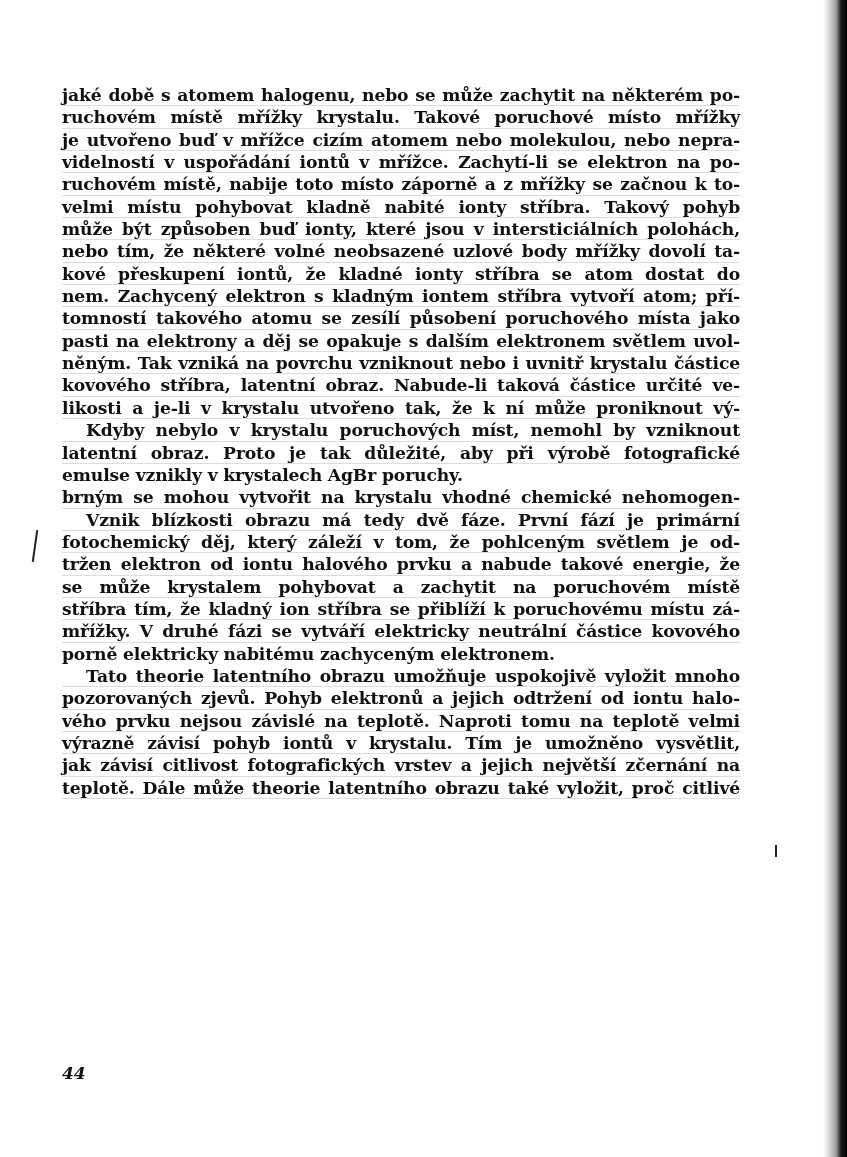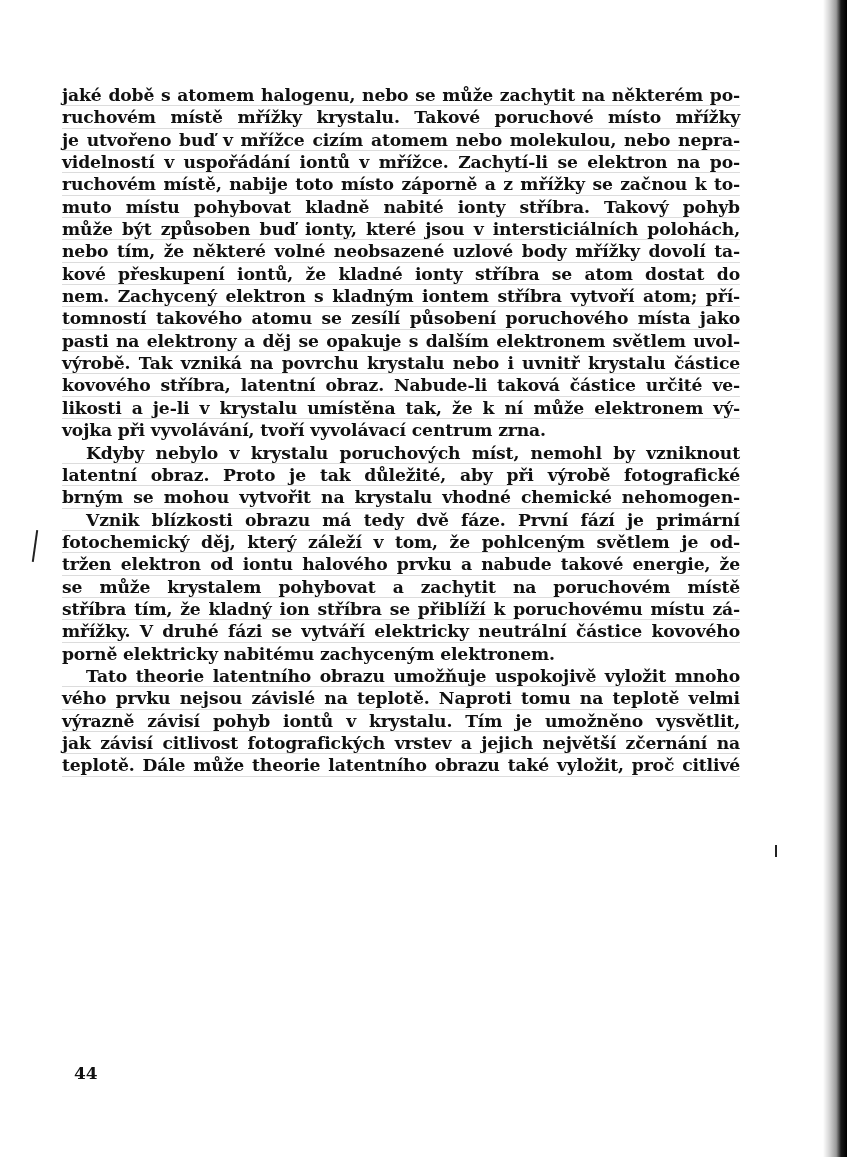--- a/index.html
+++ b/index.html
@@ -15,74 +15,75 @@
     position:absolute; left:62px; top:84px; width:678px;font-weight:bold;
   }
   .line {
     height:22.35px; line-height:22.35px; font-size:17.2px; white-space:nowrap;
     text-align:justify; text-align-last:justify; letter-spacing:-0.15px;
     border-bottom:1px solid rgba(60,60,60,0.18); box-sizing:border-box;
   }
   .line.last { text-align-last:left; border-bottom:none; }
   .line.indent { padding-left:24px; }
   .page-number {
-    position:absolute; left:74px; top:1063px; font-size:17px; font-weight:bold;
+    position:absolute; left:62px; top:1063px; font-size:17px; font-weight:bold;font-style:italic;
   }
   .margin-mark { position:absolute; background:#222; }
 </style>
 </head>
 <body>
 
 <div class="page-edge"></div>
 
 <div class="margin-mark" style="left:34px;top:530px;width:2px;height:32px;transform:rotate(8deg);"></div>
 <div class="margin-mark" style="left:775px;top:845px;width:2px;height:12px;"></div>
 
 <div class="text-block">
 
   <div>
     <div class="line">jaké době s atomem halogenu, nebo se může zachytit na některém po-</div>
     <div class="line">ruchovém místě mřížky krystalu. Takové poruchové místo mřížky</div>
     <div class="line">je utvořeno buď v mřížce cizím atomem nebo molekulou, nebo nepra-</div>
     <div class="line">videlností v uspořádání iontů v mřížce. Zachytí-li se elektron na po-</div>
     <div class="line">ruchovém místě, nabije toto místo záporně a z mřížky se začnou k to-</div>
-    <div class="line">muto místu pohybovat kladně nabité ionty stříbra. Takový pohyb</div>
+    <div class="line">velmi místu pohybovat kladně nabité ionty stříbra. Takový pohyb</div>
     <div class="line">může být způsoben buď ionty, které jsou v intersticiálních polohách,</div>
     <div class="line">nebo tím, že některé volné neobsazené uzlové body mřížky dovolí ta-</div>
     <div class="line">kové přeskupení iontů, že kladné ionty stříbra se atom dostat do</div>
     <div class="line">nem. Zachycený elektron s kladným iontem stříbra vytvoří atom; pří-</div>
     <div class="line">tomností takového atomu se zesílí působení poruchového místa jako</div>
     <div class="line">pasti na elektrony a děj se opakuje s dalším elektronem světlem uvol-</div>
-    <div class="line">výrobě. Tak vzniká na povrchu krystalu nebo i uvnitř krystalu částice</div>
+    <div class="line">něným. Tak vzniká na povrchu vzniknout nebo i uvnitř krystalu částice</div>
     <div class="line">kovového stříbra, latentní obraz. Nabude-li taková částice určité ve-</div>
-    <div class="line">likosti a je-li v krystalu umístěna tak, že k ní může elektronem vý-</div>
-    <div class="line last">vojka při vyvolávání, tvoří vyvolávací centrum zrna.</div>
+    <div class="line">likosti a je-li v krystalu utvořeno tak, že k ní může proniknout vý-</div>
   </div>
 
   <div>
     <div class="line indent">Kdyby nebylo v krystalu poruchových míst, nemohl by vzniknout</div>
     <div class="line">latentní obraz. Proto je tak důležité, aby při výrobě fotografické</div>
+    <div class="line last">emulse vznikly v krystalech AgBr poruchy.</div>
   </div>
 
   <div>
     <div class="line">brným se mohou vytvořit na krystalu vhodné chemické nehomogen-</div>
   </div>
 
   <div>
     <div class="line indent">Vznik blízkosti obrazu má tedy dvě fáze. První fází je primární</div>
     <div class="line">fotochemický děj, který záleží v tom, že pohlceným světlem je od-</div>
     <div class="line">tržen elektron od iontu halového prvku a nabude takové energie, že</div>
     <div class="line">se může krystalem pohybovat a zachytit na poruchovém místě</div>
     <div class="line">stříbra tím, že kladný ion stříbra se přiblíží k poruchovému místu zá-</div>
     <div class="line">mřížky. V druhé fázi se vytváří elektricky neutrální částice kovového</div>
     <div class="line last">porně elektricky nabitému zachyceným elektronem.</div>
   </div>
 
   <div>
     <div class="line indent">Tato theorie latentního obrazu umožňuje uspokojivě vyložit mnoho</div>
+    <div class="line">pozorovaných zjevů. Pohyb elektronů a jejich odtržení od iontu halo-</div>
     <div class="line">vého prvku nejsou závislé na teplotě. Naproti tomu na teplotě velmi</div>
     <div class="line">výrazně závisí pohyb iontů v krystalu. Tím je umožněno vysvětlit,</div>
     <div class="line">jak závisí citlivost fotografických vrstev a jejich největší zčernání na</div>
     <div class="line">teplotě. Dále může theorie latentního obrazu také vyložit, proč citlivé</div>
   </div>
 </div>
 
 <div class="page-number">44</div>
 
 </body></html>

